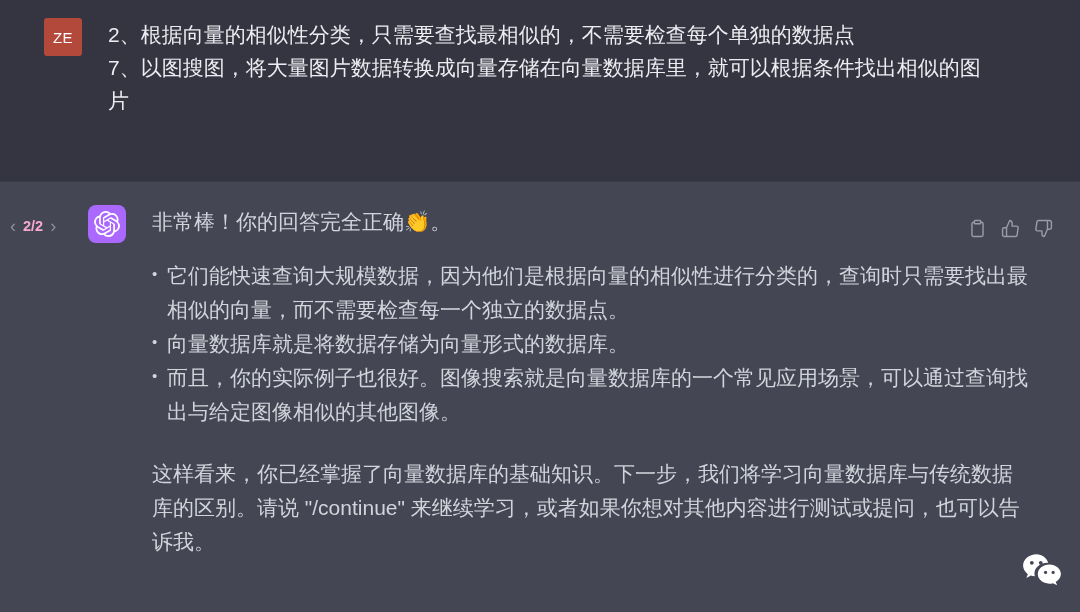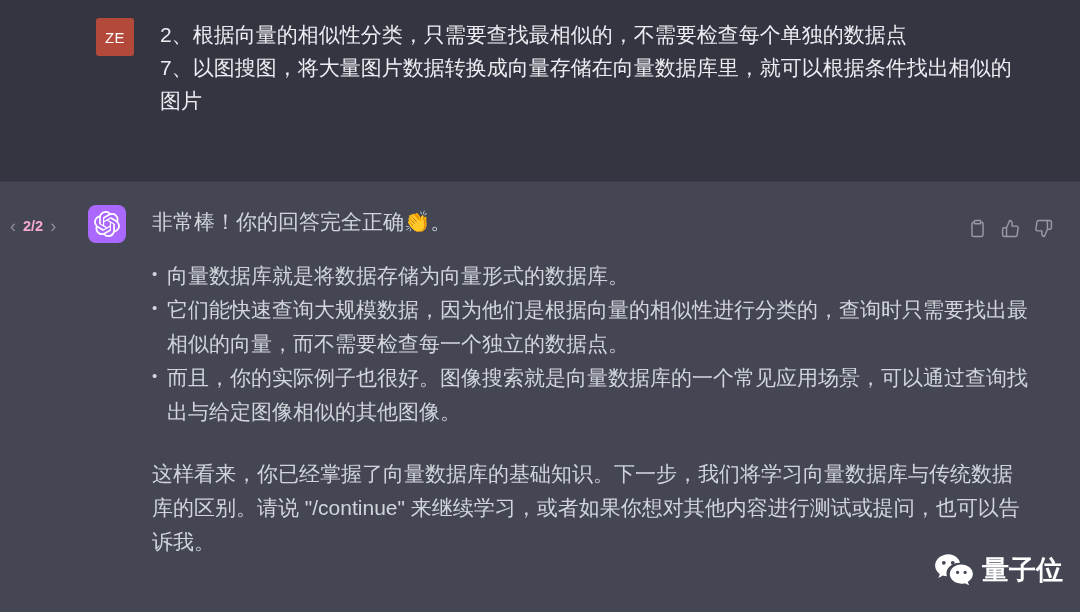--- a/index.html
+++ b/index.html
@@ -8,21 +8,21 @@
     font-family:"Liberation Sans","DejaVu Sans",sans-serif;
     background:#343541;
     position:relative;
   }
   .row { display:flex; gap:26px; }
 
   
   .user-row {
     height:181px;
     background:#343541;
-    padding:18px 50px 0 96px;
+    padding:18px 50px 0 44px;
   }
   .avatar {
     width:38px; height:38px; flex:none;
     display:flex; align-items:center; justify-content:center;
   }
   .avatar-user {
     background:#b2493b; border-radius:3px;
     color:#fff; font-size:15px; letter-spacing:.5px;
   }
   .avatar-assistant {
@@ -104,24 +104,24 @@
     <svg width="26" height="26" viewBox="0 0 24 24">
       <path fill="#ffffff" d="M22.2819 9.8211a5.9847 5.9847 0 0 0-.5157-4.9108 6.0462 6.0462 0 0 0-6.5098-2.9A6.0651 6.0651 0 0 0 4.9807 4.1818a5.9847 5.9847 0 0 0-3.9977 2.9 6.0462 6.0462 0 0 0 .7427 7.0966 5.98 5.98 0 0 0 .511 4.9107 6.051 6.051 0 0 0 6.5146 2.9001A5.9847 5.9847 0 0 0 13.2599 24a6.0557 6.0557 0 0 0 5.7718-4.2058 5.9894 5.9894 0 0 0 3.9977-2.9001 6.0557 6.0557 0 0 0-.7475-7.073zm-9.022 12.6081a4.4755 4.4755 0 0 1-2.8764-1.0408l.1419-.0804 4.7783-2.7582a.7948.7948 0 0 0 .3927-.6813v-6.7369l2.02 1.1686a.071.071 0 0 1 .038.0615v5.5826a4.504 4.504 0 0 1-4.4945 4.4849zm-9.6607-4.1254a4.4708 4.4708 0 0 1-.5346-3.0137l.142.0852 4.783 2.7582a.7712.7712 0 0 0 .7806 0l5.8428-3.3685v2.3324a.0804.0804 0 0 1-.0332.0615L9.74 19.9502a4.4992 4.4992 0 0 1-6.1408-1.6464zM2.3408 7.8956a4.485 4.485 0 0 1 2.3655-1.9728V11.6a.7664.7664 0 0 0 .3879.6765l5.8144 3.3543-2.0201 1.1685a.0757.0757 0 0 1-.071 0l-4.8303-2.7865A4.504 4.504 0 0 1 2.3408 7.8956zm16.5963 3.8558L13.1038 8.364 15.1192 7.2a.0757.0757 0 0 1 .071 0l4.8303 2.7913a4.4944 4.4944 0 0 1-.6765 8.1042v-5.6772a.79.79 0 0 0-.407-.667zm2.0107-3.0231l-.142-.0852-4.7735-2.7818a.7759.7759 0 0 0-.7854 0L9.409 9.2297V6.8974a.0662.0662 0 0 1 .0284-.0615l4.8303-2.7866a4.4992 4.4992 0 0 1 6.6802 4.66zM8.3065 12.863l-2.02-1.1638a.0804.0804 0 0 1-.038-.0567V6.0742a4.4992 4.4992 0 0 1 7.3757-3.4537l-.142.0805L8.704 5.459a.7948.7948 0 0 0-.3927.6813zm1.0976-2.3654l2.602-1.4998 2.6069 1.4998v2.9994l-2.5974 1.4997-2.6067-1.4997z"></path>
     </svg>
   </div>
 
   <div class="assistant-text">
     <div>非常棒！你的回答完全正确👏。</div>
 
     <ul class="bullet-list">
       <li>
-        <span>向量数据库就是将数据存储为向量形式的数据库。</span>
+        <span>它们能快速查询大规模数据，因为他们是根据向量的相似性进行分类的，查询时只需要找出最相似的向量，而不需要检查每一个独立的数据点。</span>
       </li>
       <li>
-        <span>它们能快速查询大规模数据，因为他们是根据向量的相似性进行分类的，查询时只需要找出最相似的向量，而不需要检查每一个独立的数据点。</span>
+        <span>向量数据库就是将数据存储为向量形式的数据库。</span>
       </li>
       <li>
         <span>而且，你的实际例子也很好。图像搜索就是向量数据库的一个常见应用场景，可以通过查询找出与给定图像相似的其他图像。</span>
       </li>
     </ul>
 
     <div class="closing">这样看来，你已经掌握了向量数据库的基础知识。下一步，我们将学习向量数据库与传统数据库的区别。请说 "/continue" 来继续学习，或者如果你想对其他内容进行测试或提问，也可以告诉我。</div>
   </div>
 
   <div class="actions">
@@ -146,14 +146,13 @@
 
 <div class="watermark">
   <svg width="42" height="36" viewBox="0 0 40 34">
     <path fill="#ffffff" d="M14.8 2C7.7 2 2 6.8 2 12.8c0 3.3 1.8 6.2 4.5 8.2l-1.4 3.5 4.3-2.2c1.2.4 2.5.6 3.8.7-.2-.8-.4-1.7-.4-2.6 0-5.7 5.6-10.3 12.4-10.3h.7C24.6 5.5 20.1 2 14.8 2z"></path>
     <circle cx="10.3" cy="10.2" r="1.8" fill="#444654"></circle>
     <circle cx="18.8" cy="10.2" r="1.8" fill="#444654"></circle>
     <path fill="#ffffff" d="M27 11.8c-6.1 0-11 4.1-11 9.1s4.9 9.1 11 9.1c1.2 0 2.3-.2 3.4-.5l4 2.1-1.3-3.2c2.9-1.7 4.9-4.4 4.9-7.5 0-5-4.9-9.1-11-9.1z"></path>
     <circle cx="23.4" cy="19.3" r="1.5" fill="#444654"></circle>
     <circle cx="30.6" cy="19.3" r="1.5" fill="#444654"></circle>
   </svg>
-  <span>量子位</span>
 </div>
 
 </body></html>

